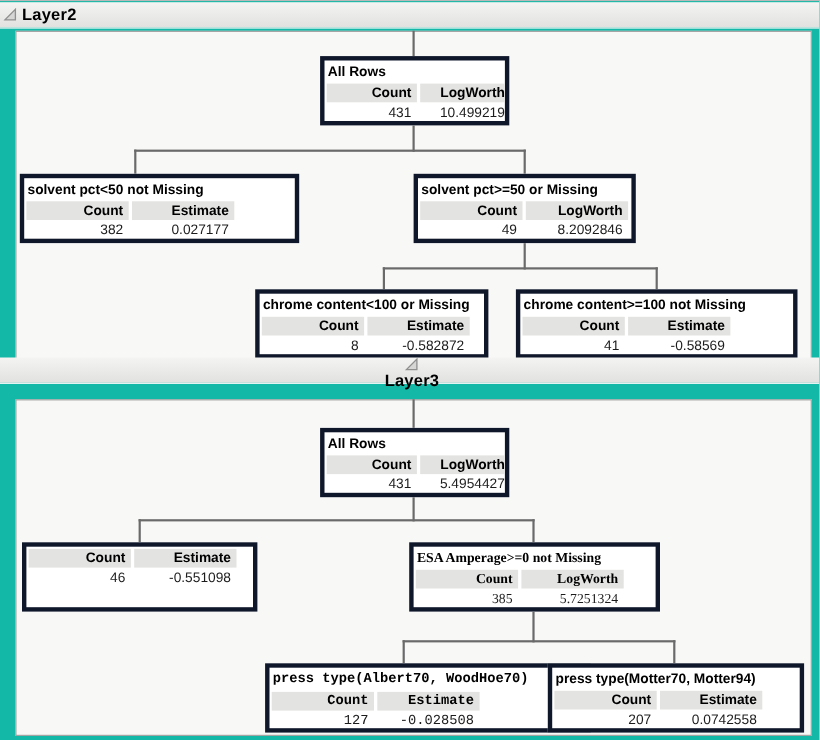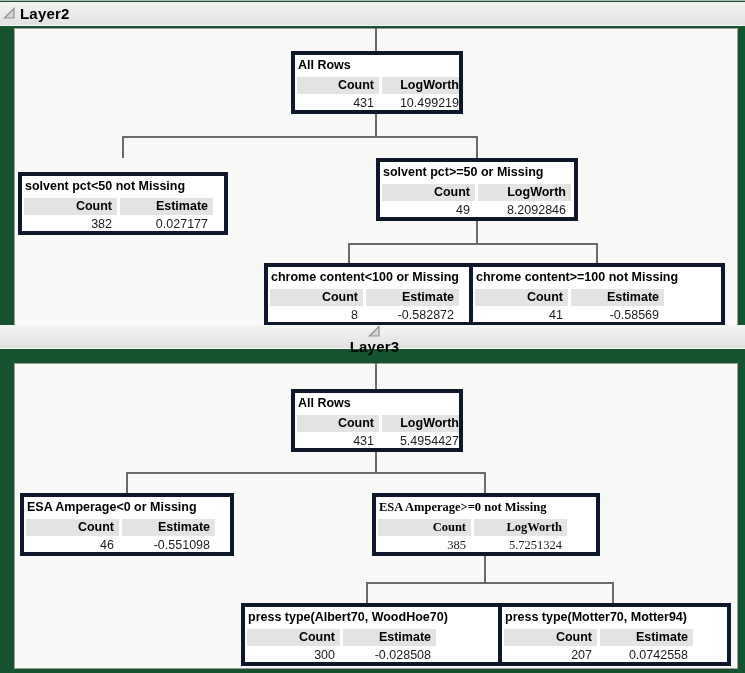--- a/index.html
+++ b/index.html
@@ -1,18 +1,18 @@
 <!DOCTYPE html>
 <html><head>
 <meta charset="utf-8">
 <style>
   html,body { margin:0; padding:0; background:#e9e9e8; }
   .page {
     position:relative; width:745px; height:673px;
-    background:#14532d;
+    background:#14b8a6;
     border-top:1px solid #b8b8b8;
     box-sizing:border-box;
     font-family:"Liberation Sans", sans-serif;
     overflow:hidden;
   }
   .outline-header {
     position:absolute; left:0; width:745px; height:23px;
     display:flex; align-items:center;
     background:linear-gradient(#f4f4f3,#e1e1e0);
     border-bottom:1px solid #fafafa;
@@ -77,41 +77,41 @@
   <div class="node" style="left:291px; top:50px; width:172px;">
     <div class="node-title">All Rows</div>
     <div class="node-table">
       <div class="cell head">Count</div>
       <div class="cell head">LogWorth</div>
       <div class="cell">431</div>
       <div class="cell">10.499219</div>
     </div>
   </div>
 
-  <div class="node wide" style="left:18px; top:171px; width:210px;">
+  <div class="node wide" style="left:18px; top:157px; width:254px;">
     <div class="node-title">solvent pct&lt;50 not Missing</div>
     <div class="node-table">
       <div class="cell head">Count</div>
       <div class="cell head">Estimate</div>
       <div class="cell">382</div>
       <div class="cell">0.027177</div>
     </div>
   </div>
 
   <div class="node wide" style="left:376px; top:157px; width:202px;">
     <div class="node-title">solvent pct&gt;=50 or Missing</div>
     <div class="node-table">
       <div class="cell head">Count</div>
       <div class="cell head">LogWorth</div>
       <div class="cell">49</div>
       <div class="cell">8.2092846</div>
     </div>
   </div>
 
-  <div class="node wide" style="left:232px; top:262px; width:212px;margin-left:32px;">
+  <div class="node wide" style="left:232px; top:262px; width:212px;">
     <div class="node-title">chrome content&lt;100 or Missing</div>
     <div class="node-table">
       <div class="cell head">Count</div>
       <div class="cell head">Estimate</div>
       <div class="cell">8</div>
       <div class="cell">-0.582872</div>
     </div>
   </div>
 
   <div class="node wide" style="left:469px; top:262px; width:256px;">
@@ -147,45 +147,44 @@
     <div class="node-title">All Rows</div>
     <div class="node-table">
       <div class="cell head">Count</div>
       <div class="cell head">LogWorth</div>
       <div class="cell">431</div>
       <div class="cell">5.4954427</div>
     </div>
   </div>
 
   <div class="node wide" style="left:20px; top:492px; width:214px;">
-    <div class="node-title">ESA Amperage&lt;0 or Missing</div>
     <div class="node-table">
       <div class="cell head">Count</div>
       <div class="cell head">Estimate</div>
       <div class="cell">46</div>
       <div class="cell">-0.551098</div>
     </div>
   </div>
 
   <div class="node wide" style="left:372px; top:492px; width:228px;font-family:Liberation Serif, serif;">
     <div class="node-title">ESA Amperage&gt;=0 not Missing</div>
     <div class="node-table">
       <div class="cell head">Count</div>
       <div class="cell head">LogWorth</div>
       <div class="cell">385</div>
       <div class="cell">5.7251324</div>
     </div>
   </div>
 
-  <div class="node wide" style="left:241px; top:602px; width:296px;">
+  <div class="node wide" style="left:241px; top:602px; width:296px;font-family:Liberation Mono, monospace;">
     <div class="node-title">press type(Albert70, WoodHoe70)</div>
     <div class="node-table">
       <div class="cell head">Count</div>
       <div class="cell head">Estimate</div>
-      <div class="cell">300</div>
+      <div class="cell">127</div>
       <div class="cell">-0.028508</div>
     </div>
   </div>
 
   <div class="node wide" style="left:498px; top:602px; width:233px;">
     <div class="node-title">press type(Motter70, Motter94)</div>
     <div class="node-table">
       <div class="cell head">Count</div>
       <div class="cell head">Estimate</div>
       <div class="cell">207</div>

